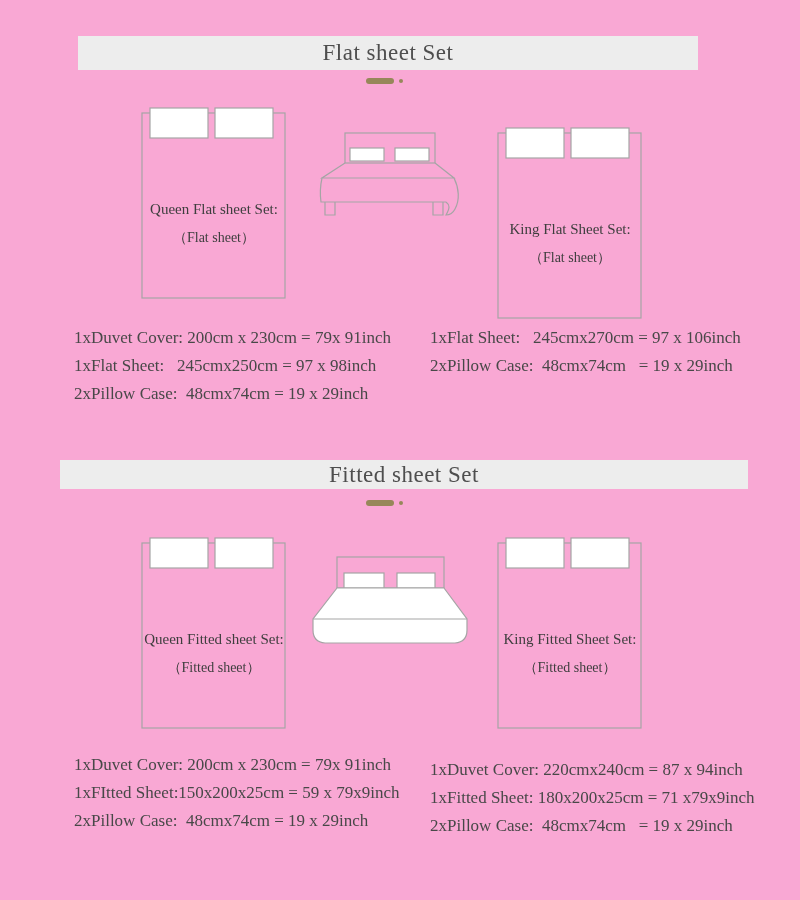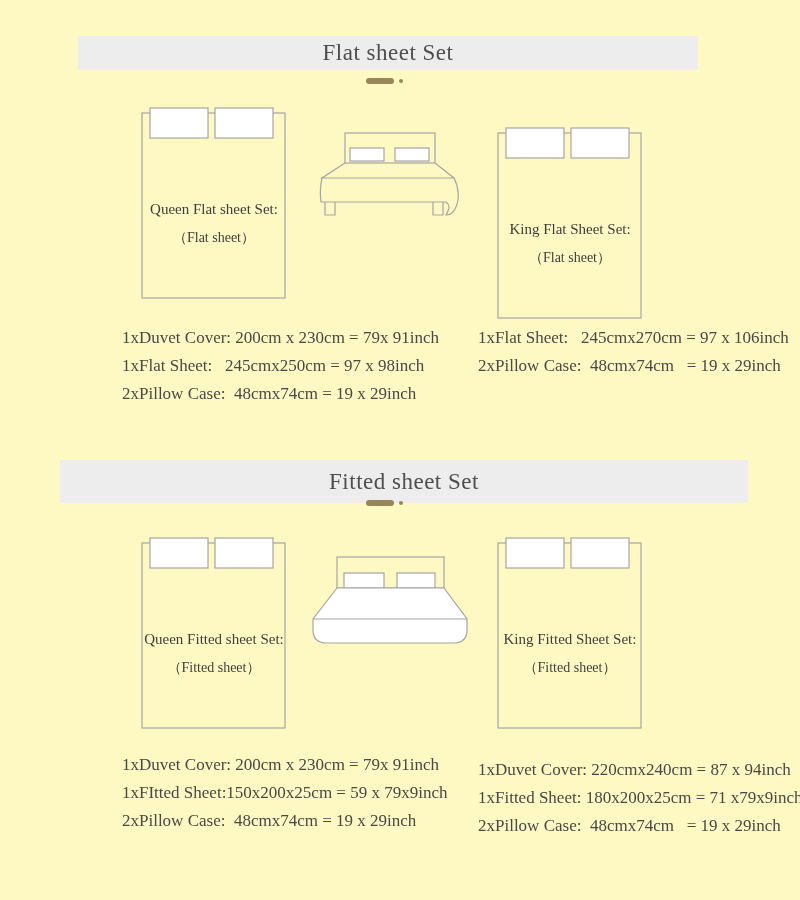--- a/index.html
+++ b/index.html
@@ -1,17 +1,17 @@
 <!DOCTYPE html>
 <html><head>
 <meta charset="utf-8">
 <style>
   html,body{margin:0;padding:0;background:#fff;}
   .page{
-    position:relative;width:800px;height:900px;background:#fef9c3;overflow:hidden;
+    position:relative;width:800px;height:900px;background:#f9a8d4;overflow:hidden;
     font-family:"Liberation Serif","DejaVu Serif",serif;color:#484848;
   }
   .header-bar{
     position:absolute;background:#ededed;display:flex;align-items:center;justify-content:center;
   }
   .header-title{
     font-size:23px;color:#4e4e4e;letter-spacing:.5px;
   }
   .ornament{
     position:absolute;display:flex;align-items:center;gap:5px;
@@ -24,21 +24,21 @@
     position:absolute;left:0;right:0;top:94px;text-align:center;
   }
   .sheet-label .l1{font-size:15px;color:#3e3e3e;font-family:Liberation Serif, serif;}
   .sheet-label .l2{
     font-size:14px;color:#3e3e3e;margin-top:11px;
     font-family:"Liberation Serif","DejaVu Serif","DejaVu Sans",serif;
   }
   .bed-icon{position:absolute;width:170px;height:100px;}
   .spec-col{position:absolute;}
   .spec-line{
-    white-space:pre;font-size:17px;line-height:28px;height:28px;color:#484848;margin-left:48px;
+    white-space:pre;font-size:17px;line-height:28px;height:28px;color:#484848;
   }
   svg .ln{fill:none;stroke:#a5a5a5;stroke-width:1.2;}
   svg .lnf{fill:#ffffff;stroke:#a5a5a5;stroke-width:1.2;}
 </style>
 </head>
 <body>
 
 <div class="page">
 
   <div class="header-bar" style="left:78px;top:36px;width:620px;height:34px;">
@@ -90,21 +90,21 @@
   <div class="spec-col" style="left:74px;top:324px;">
     <div class="spec-line">1xDuvet Cover: 200cm x 230cm = 79x 91inch</div>
     <div class="spec-line">1xFlat Sheet:   245cmx250cm = 97 x 98inch</div>
     <div class="spec-line">2xPillow Case:  48cmx74cm = 19 x 29inch</div>
   </div>
   <div class="spec-col" style="left:430px;top:324px;">
     <div class="spec-line">1xFlat Sheet:   245cmx270cm = 97 x 106inch</div>
     <div class="spec-line">2xPillow Case:  48cmx74cm   = 19 x 29inch</div>
   </div>
 
-  <div class="header-bar" style="left:60px;top:460px;width:688px;height:43px;">
+  <div class="header-bar" style="left:60px;top:460px;width:688px;height:29px;">
     <div class="header-title">Fitted sheet Set</div>
   </div>
 
   <div class="ornament" style="left:366px;top:500px;">
     <div class="ornament-bar"></div>
     <div class="ornament-dot"></div>
   </div>
 
   <div class="sheet-diagram" style="left:139px;top:537px;">
     <svg width="150" height="193" viewBox="0 0 150 193">

